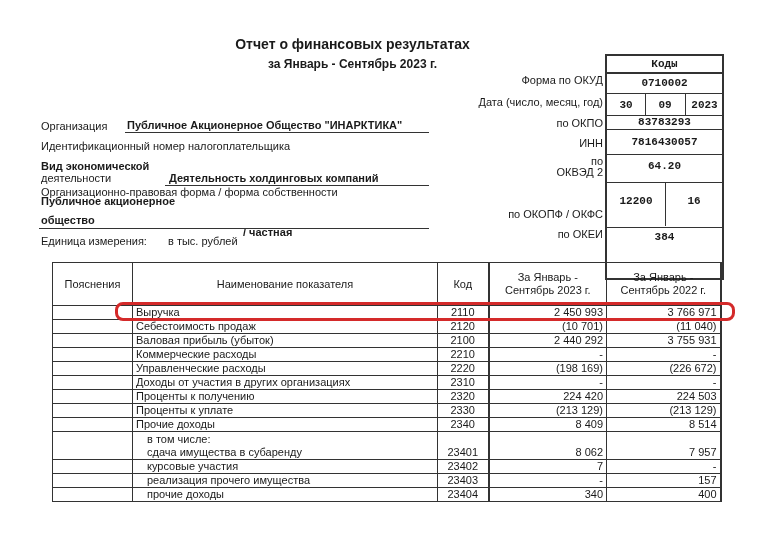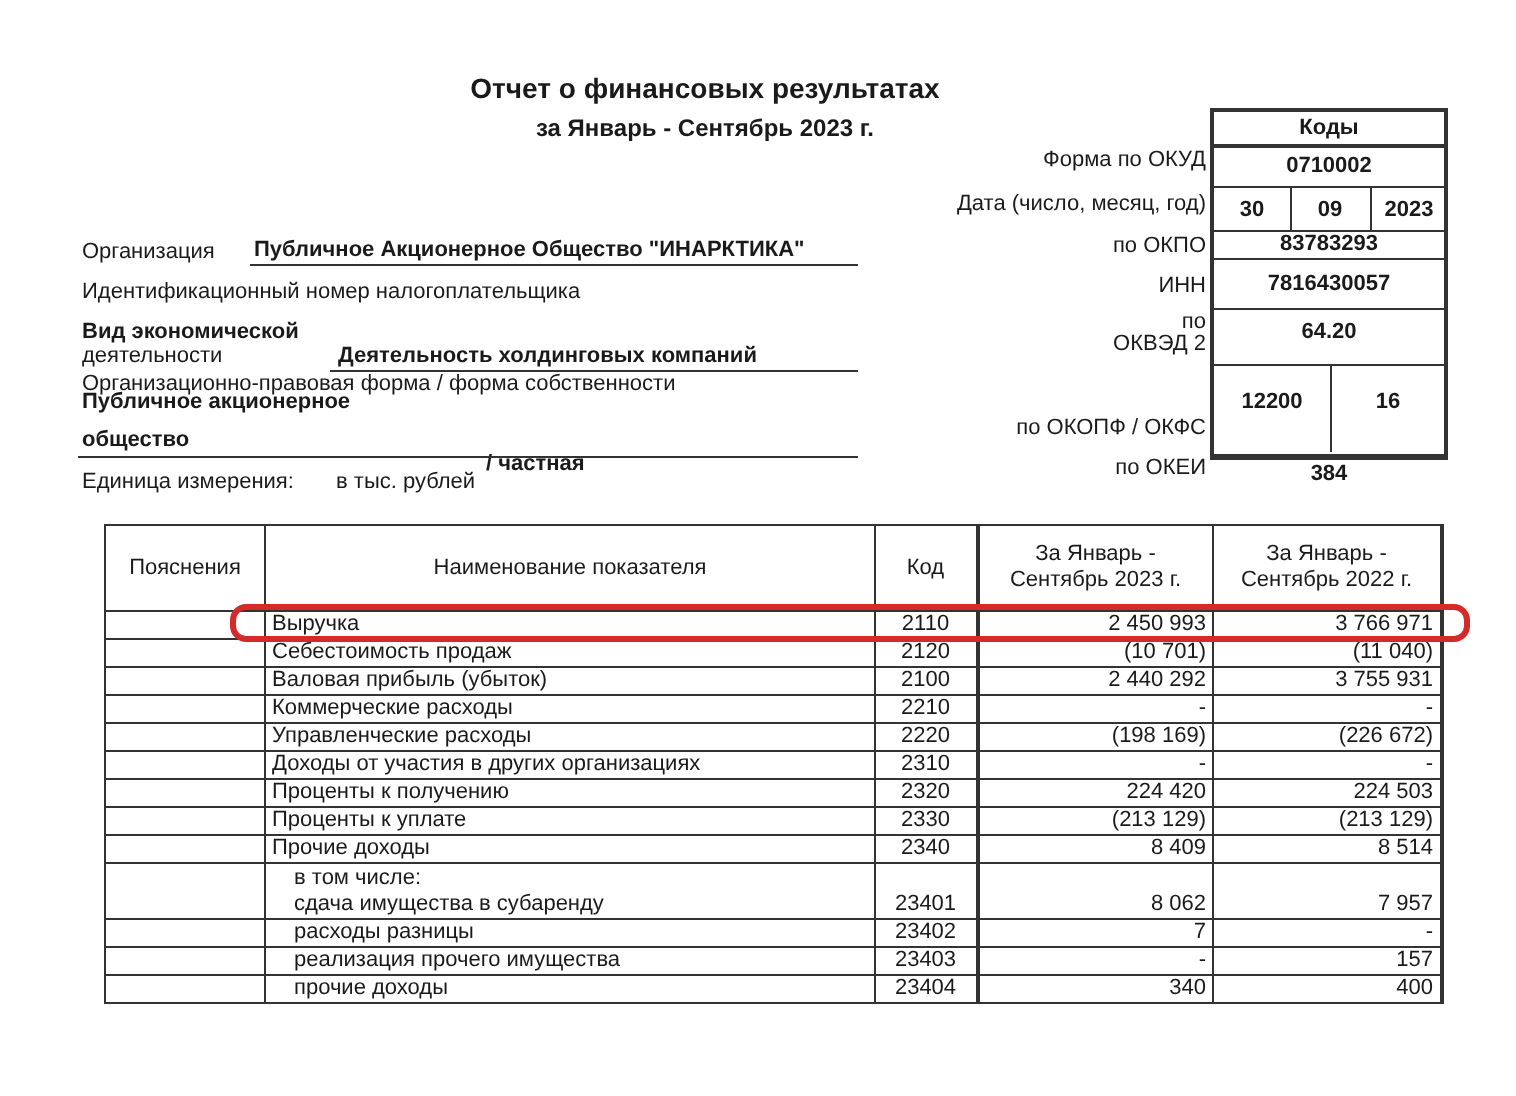--- a/index.html
+++ b/index.html
@@ -7,22 +7,22 @@
          font-family:"Liberation Sans", sans-serif; color:#1a1a1a; }
   .abs { position:absolute; white-space:nowrap; }
   .title { font-weight:bold; font-size:14px; left:0; width:705px; text-align:center; top:36px; }
   .subtitle { font-weight:bold; font-size:12px; left:0; width:705px; text-align:center; top:57px; }
   .lbl { font-size:11px; }
   .bold { font-weight:bold; }
   .rlbl { font-size:11px; text-align:right; }
   .uline { position:absolute; height:0; border-top:1px solid #333; }
 
   
-  .codes { position:absolute; left:605px; top:54px; width:119px; height:176px;
-           border:2px solid #333; box-sizing:border-box; }
+  .codes { position:absolute; left:605px; top:54px; width:119px; height:226px;
+           border:2px solid #333; box-sizing:border-box;font-family:Liberation Mono, monospace; }
   .codes .cell { position:absolute; box-sizing:border-box; font-weight:bold; font-size:11px;
                  display:flex; align-items:center; justify-content:center; }
   .hline { position:absolute; left:0; right:0; height:0; border-top:1px solid #333; }
   .hline.thick { border-top:2px solid #333; }
   .vline { position:absolute; width:0; border-left:1px solid #333; }
 
   
   table.fin { position:absolute; left:52px; top:262px; border-collapse:collapse;
               font-size:11px; table-layout:fixed; }
   table.fin td, table.fin th { border:1px solid #333; padding:0 3px; height:13px; line-height:13px;
@@ -184,21 +184,21 @@
       <td class="name sub">
           <div>в том числе:</div>
           <div>сдача имущества в субаренду</div>
         </td>
       <td class="code">23401</td>
       <td class="num">8 062</td>
       <td class="num last">7 957</td>
     </tr>
     <tr>
       <td></td>
-      <td class="name sub">расходы разницы</td>
+      <td class="name sub">курсовые участия</td>
       <td class="code">23402</td>
       <td class="num">7</td>
       <td class="num last">-</td>
     </tr>
     <tr>
       <td></td>
       <td class="name sub">реализация прочего имущества</td>
       <td class="code">23403</td>
       <td class="num">-</td>
       <td class="num last">157</td>

